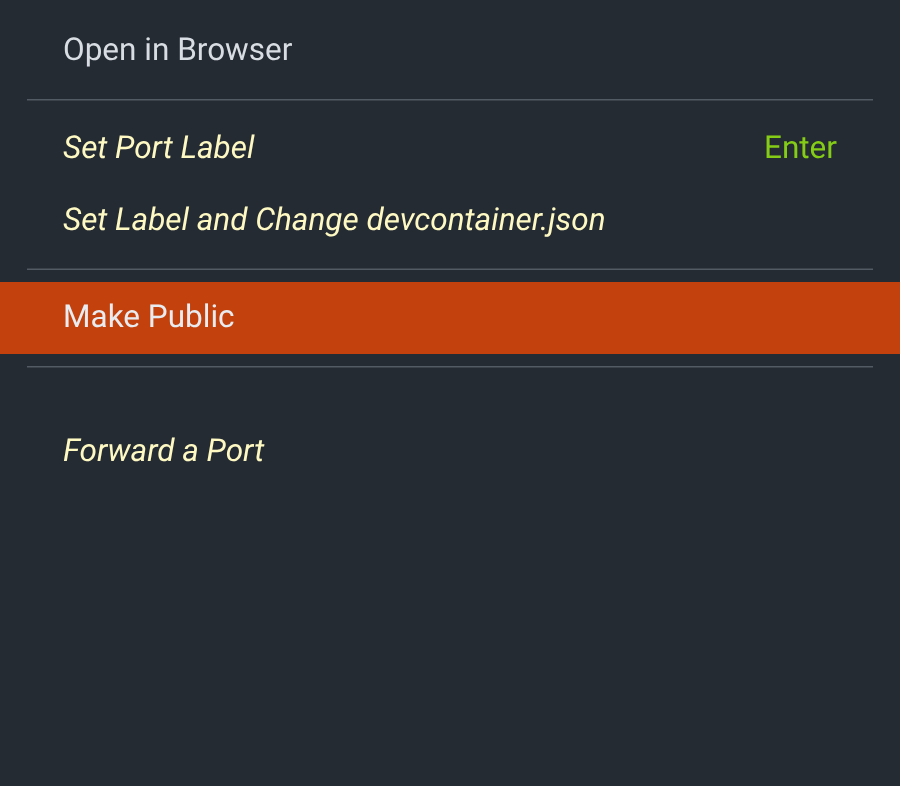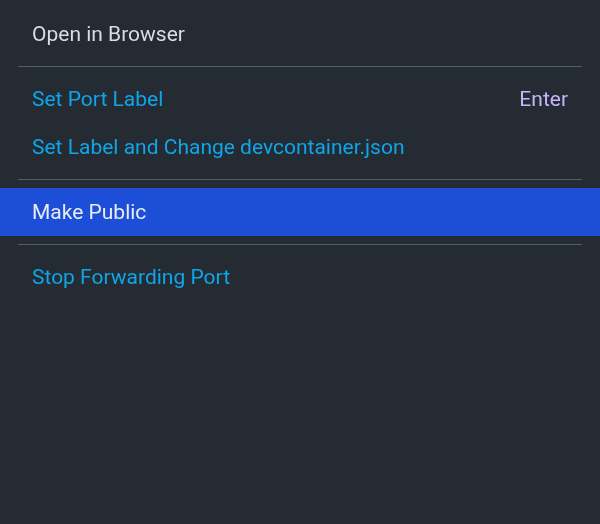--- a/index.html
+++ b/index.html
@@ -14,38 +14,39 @@
       height: 524px;
       overflow: hidden;
     }
     .menu {
       padding: 10px 0;
     }
     .menu-item {
       display: flex;
       justify-content: space-between;
       align-items: center;
-      padding: 12px 32px;
+      padding: 12px 42px;
       font-size: 21px;
       cursor: pointer;
     }
     .menu-item.active .label {
       color: #d8dde3;
     }
     .menu-item.dimmed .label {
-      color: #0ea5e9;
+      color: #fef9c3;
+      font-style: italic;
     }
     .menu-item.highlighted {
-      background: #1d4ed8;
+      background: #c2410c;
     }
     .menu-item.highlighted .label {
       color: #e8ecf0;
     }
     .shortcut {
-      color: #c4b5fd;
+      color: #84cc16;
       font-size: 21px;
     }
     .separator {
       height: 1px;
       background: #525a63;
       margin: 8px 18px;
     }
     .label {
       white-space: nowrap;
     }
@@ -77,17 +78,20 @@
 
   <div class="menu-item highlighted">
     <span class="label">Make Public</span>
     <span class="shortcut"></span>
   </div>
 
 
   <div class="separator"></div>
 
   <div class="menu-item dimmed">
-    <span class="label">Stop Forwarding Port</span>
   </div>
 
+  <div class="menu-item dimmed">
+    <span class="label">Forward a Port</span>
+    <span class="shortcut"></span>
+  </div>
 
 </div>
 
 </body></html>

